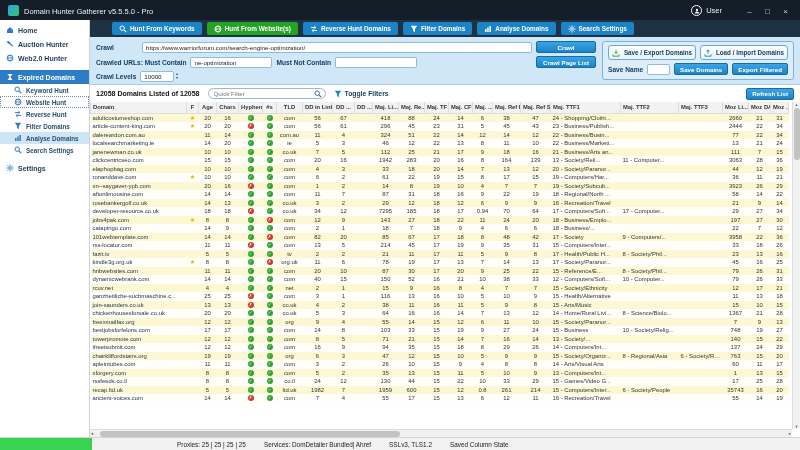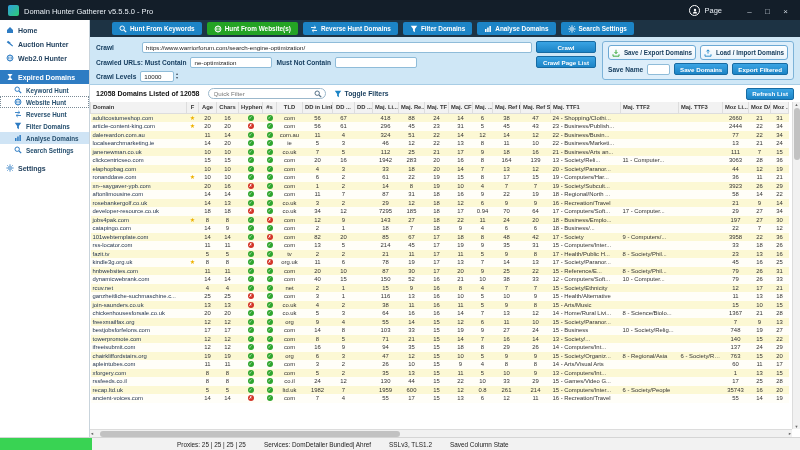--- a/index.html
+++ b/index.html
@@ -101,21 +101,21 @@
     <div class="app-ico"></div>
     <span>Domain Hunter Gatherer v5.5.5.0 - Pro</span>
     <div class="tb-spacer"></div>
     <div class="user-chip">
       <span class="user-avatar">
           <svg viewBox="0 0 8 8">
             <circle cx="4" cy="2.6" r="1.6" fill="#ffffff"></circle>
             <path d="M1.2 7.4 a2.8 2.8 0 0 1 5.6 0 Z" fill="#ffffff"></path>
           </svg>
         </span>
-      <span>Page</span>
+      <span>User</span>
     </div>
     <span class="win-btn">–</span>
     <span class="win-btn">□</span>
     <span class="win-btn">×</span>
   </div>
 
 
   <div class="body">
     <div class="sidebar" id="sidebar">
         <div class="side-item">

